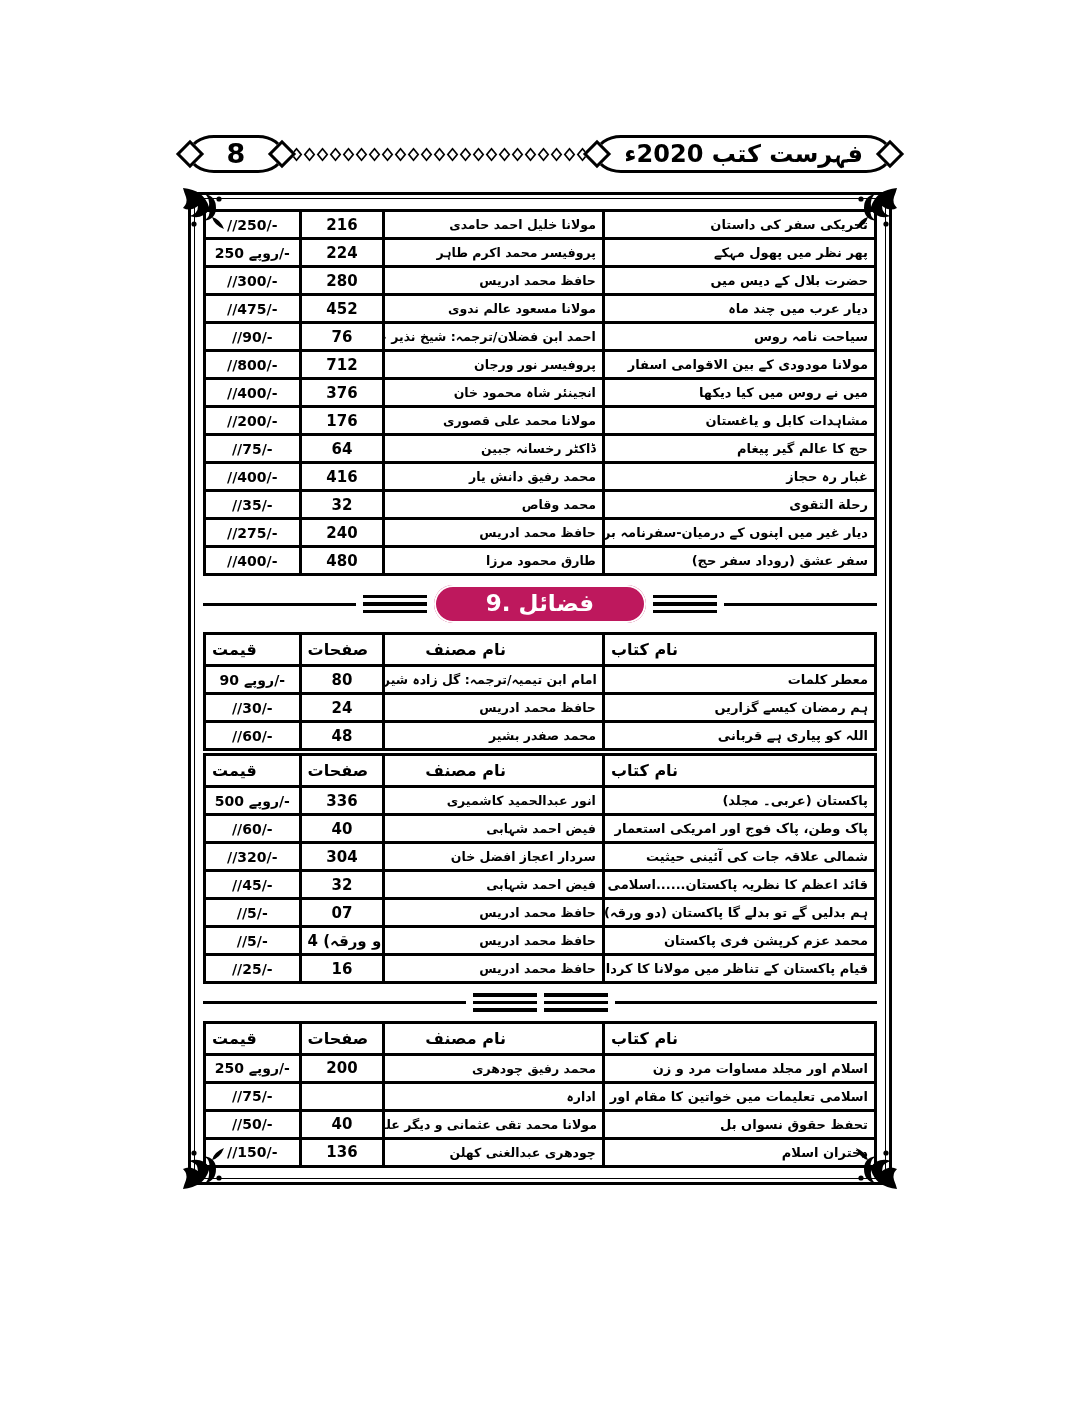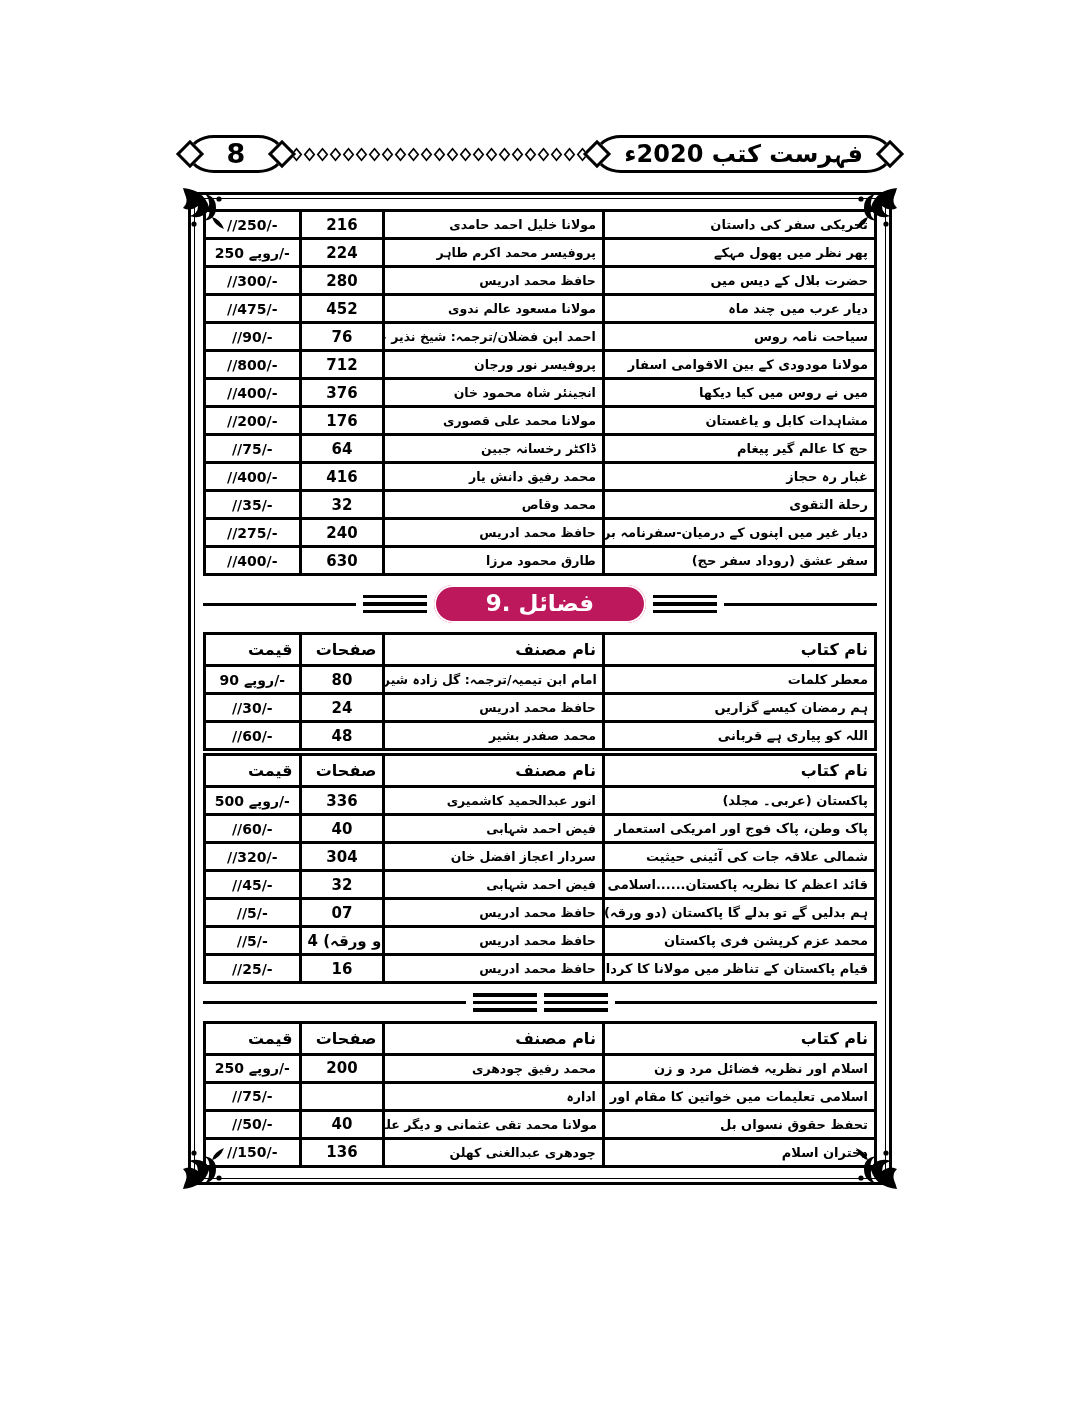--- a/index.html
+++ b/index.html
@@ -50,21 +50,21 @@
     padding:5px 52px 7px 52px;font-size:23px;font-weight:bold;direction:ltr;
     letter-spacing:.5px;box-shadow:0 0 0 2px #fff inset;white-space:nowrap;
   }
 
   
   table{
     width:100%;border-collapse:collapse;direction:rtl;table-layout:fixed;
     margin:0 0 2px 0;background:#fff;
   }
   td,th{border:3px solid #000;height:25px;padding:0 6px;overflow:hidden;}
-  th{font-size:16px;font-weight:bold;text-align:right;padding:2px 6px;}
+  th{font-size:16px;font-weight:bold;text-align:left;padding:2px 6px;}
   .c-book{width:44%;}
   .c-author{width:30%;padding-left:40px;}
   .c-pages{width:12%;}
   .c-price{width:14%;}
   td.c-book{font-size:13px;font-weight:bold;text-align:right;white-space:nowrap;}
   td.c-author{font-size:12.5px;font-weight:bold;text-align:right;white-space:nowrap;}
   td.c-pages{direction:ltr;text-align:center;font-size:15px;font-weight:bold;white-space:nowrap;}
   td.c-price{direction:ltr;text-align:center;font-size:14px;font-weight:bold;white-space:nowrap;margin-left:20px;}
 </style>
 </head>
@@ -193,21 +193,21 @@
   </tr>
             <tr>
     <td class="c-book">دیار غیر میں اپنوں کے درمیان-سفرنامہ برطانیہ</td>
     <td class="c-author">حافظ محمد ادریس</td>
     <td class="c-pages">240</td>
     <td class="c-price">//275/-</td>
   </tr>
             <tr>
     <td class="c-book">سفر عشق (روداد سفر حج)</td>
     <td class="c-author">طارق محمود مرزا</td>
-    <td class="c-pages">630</td>
+    <td class="c-pages">480</td>
     <td class="c-price">//400/-</td>
   </tr>
           </tbody>
       </table>
 
       <div class="banner">
         <div class="line"></div>
         <div class="triple">
             <i></i>
             <i></i>
@@ -325,21 +325,21 @@
         <thead>
           <tr>
             <th class="c-book">نام کتاب</th>
             <th class="c-author">نام مصنف</th>
             <th class="c-pages">صفحات</th>
             <th class="c-price">قیمت</th>
           </tr>
         </thead>
         <tbody>
             <tr>
-    <td class="c-book">اسلام اور نظریہ فضائل مرد و زن</td>
+    <td class="c-book">اسلام اور مجلد مساوات مرد و زن</td>
     <td class="c-author">محمد رفیق چودھری</td>
     <td class="c-pages">200</td>
     <td class="c-price">روپے 250/-</td>
   </tr>
             <tr>
     <td class="c-book">اسلامی تعلیمات میں خواتین کا مقام اور ذمہ داریاں</td>
     <td class="c-author">ادارہ</td>
     <td class="c-pages"></td>
     <td class="c-price">//75/-</td>
   </tr>

